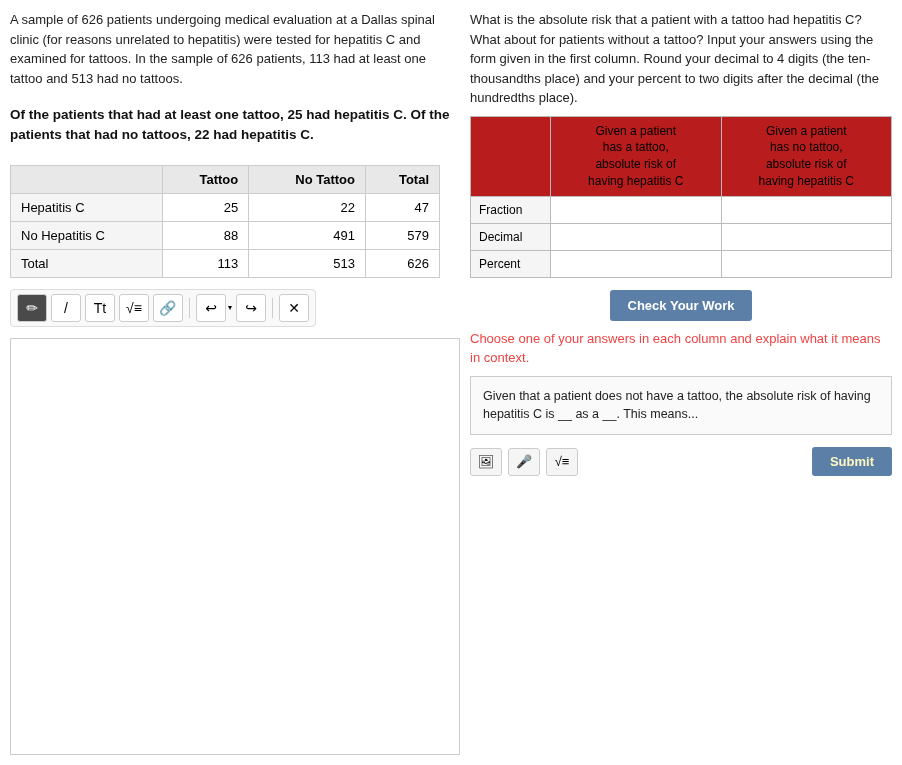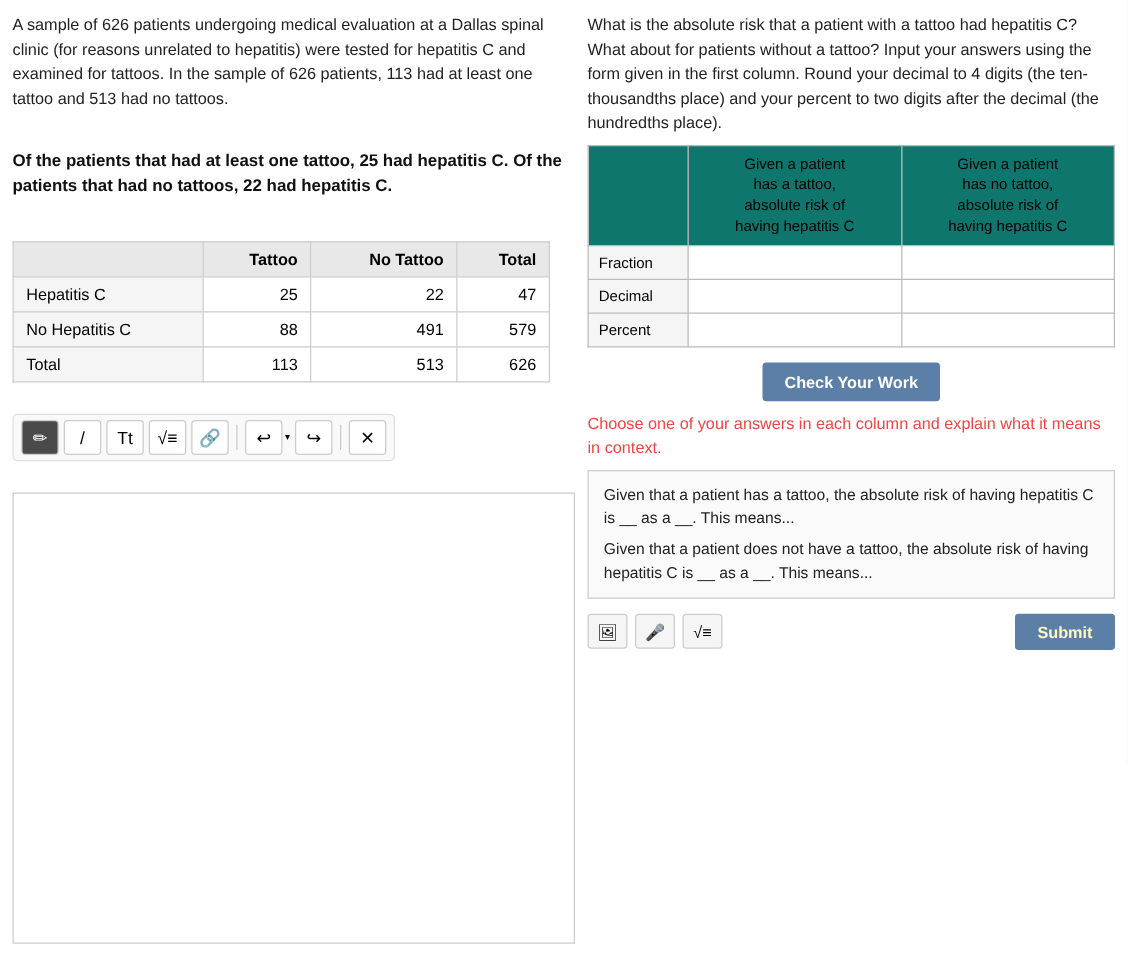--- a/index.html
+++ b/index.html
@@ -17,21 +17,21 @@
       flex-direction: row;
       padding: 10px;
       gap: 10px;
       background: #fff;
       flex: 1;
     }
     .left-panel {
       flex: 0 0 450px;
       display: flex;
       flex-direction: column;
-      gap: 25px;
+      gap: 11px;
     }
     .right-panel {
       flex: 1;
       display: flex;
       flex-direction: column;
       gap: 8px;
     }
     .problem-text {
       font-size: 13px;
       line-height: 1.5;
@@ -127,21 +127,21 @@
       width: 100%;
       font-size: 12px;
     }
     .answer-table th, .answer-table td {
       border: 1px solid #bbb;
       padding: 6px 8px;
       text-align: center;
       vertical-align: top;
     }
     .answer-table th {
-      background: #0f766e;
+      background: #b91c1c;
       font-weight: normal;
       font-size: 12px;
       line-height: 1.4;
     }
     .answer-table td:first-child {
       text-align: left;
       background: #f5f5f5;
       font-weight: normal;
     }
     .answer-table td.input-cell {
@@ -324,21 +324,20 @@
       </tbody>
     </table>
 
     <div style="display:flex; justify-content:center;">
       <button class="check-btn">Check Your Work</button>
     </div>
 
     <p class="choose-text">Choose one of your answers in each column and explain what it means in context.</p>
 
     <div class="context-box">
-      <p>Given that a patient has a tattoo, the absolute risk of having hepatitis C is __ as a __. This means...</p>
       <p>Given that a patient does not have a tattoo, the absolute risk of having hepatitis C is __ as a __. This means...</p>
     </div>
 
     <div class="bottom-toolbar">
       <div class="bottom-left-tools">
         <button class="icon-btn">🖼</button>
         <button class="icon-btn">🎤</button>
         <button class="icon-btn">√≡</button>
       </div>
       <button class="submit-btn">Submit</button>

